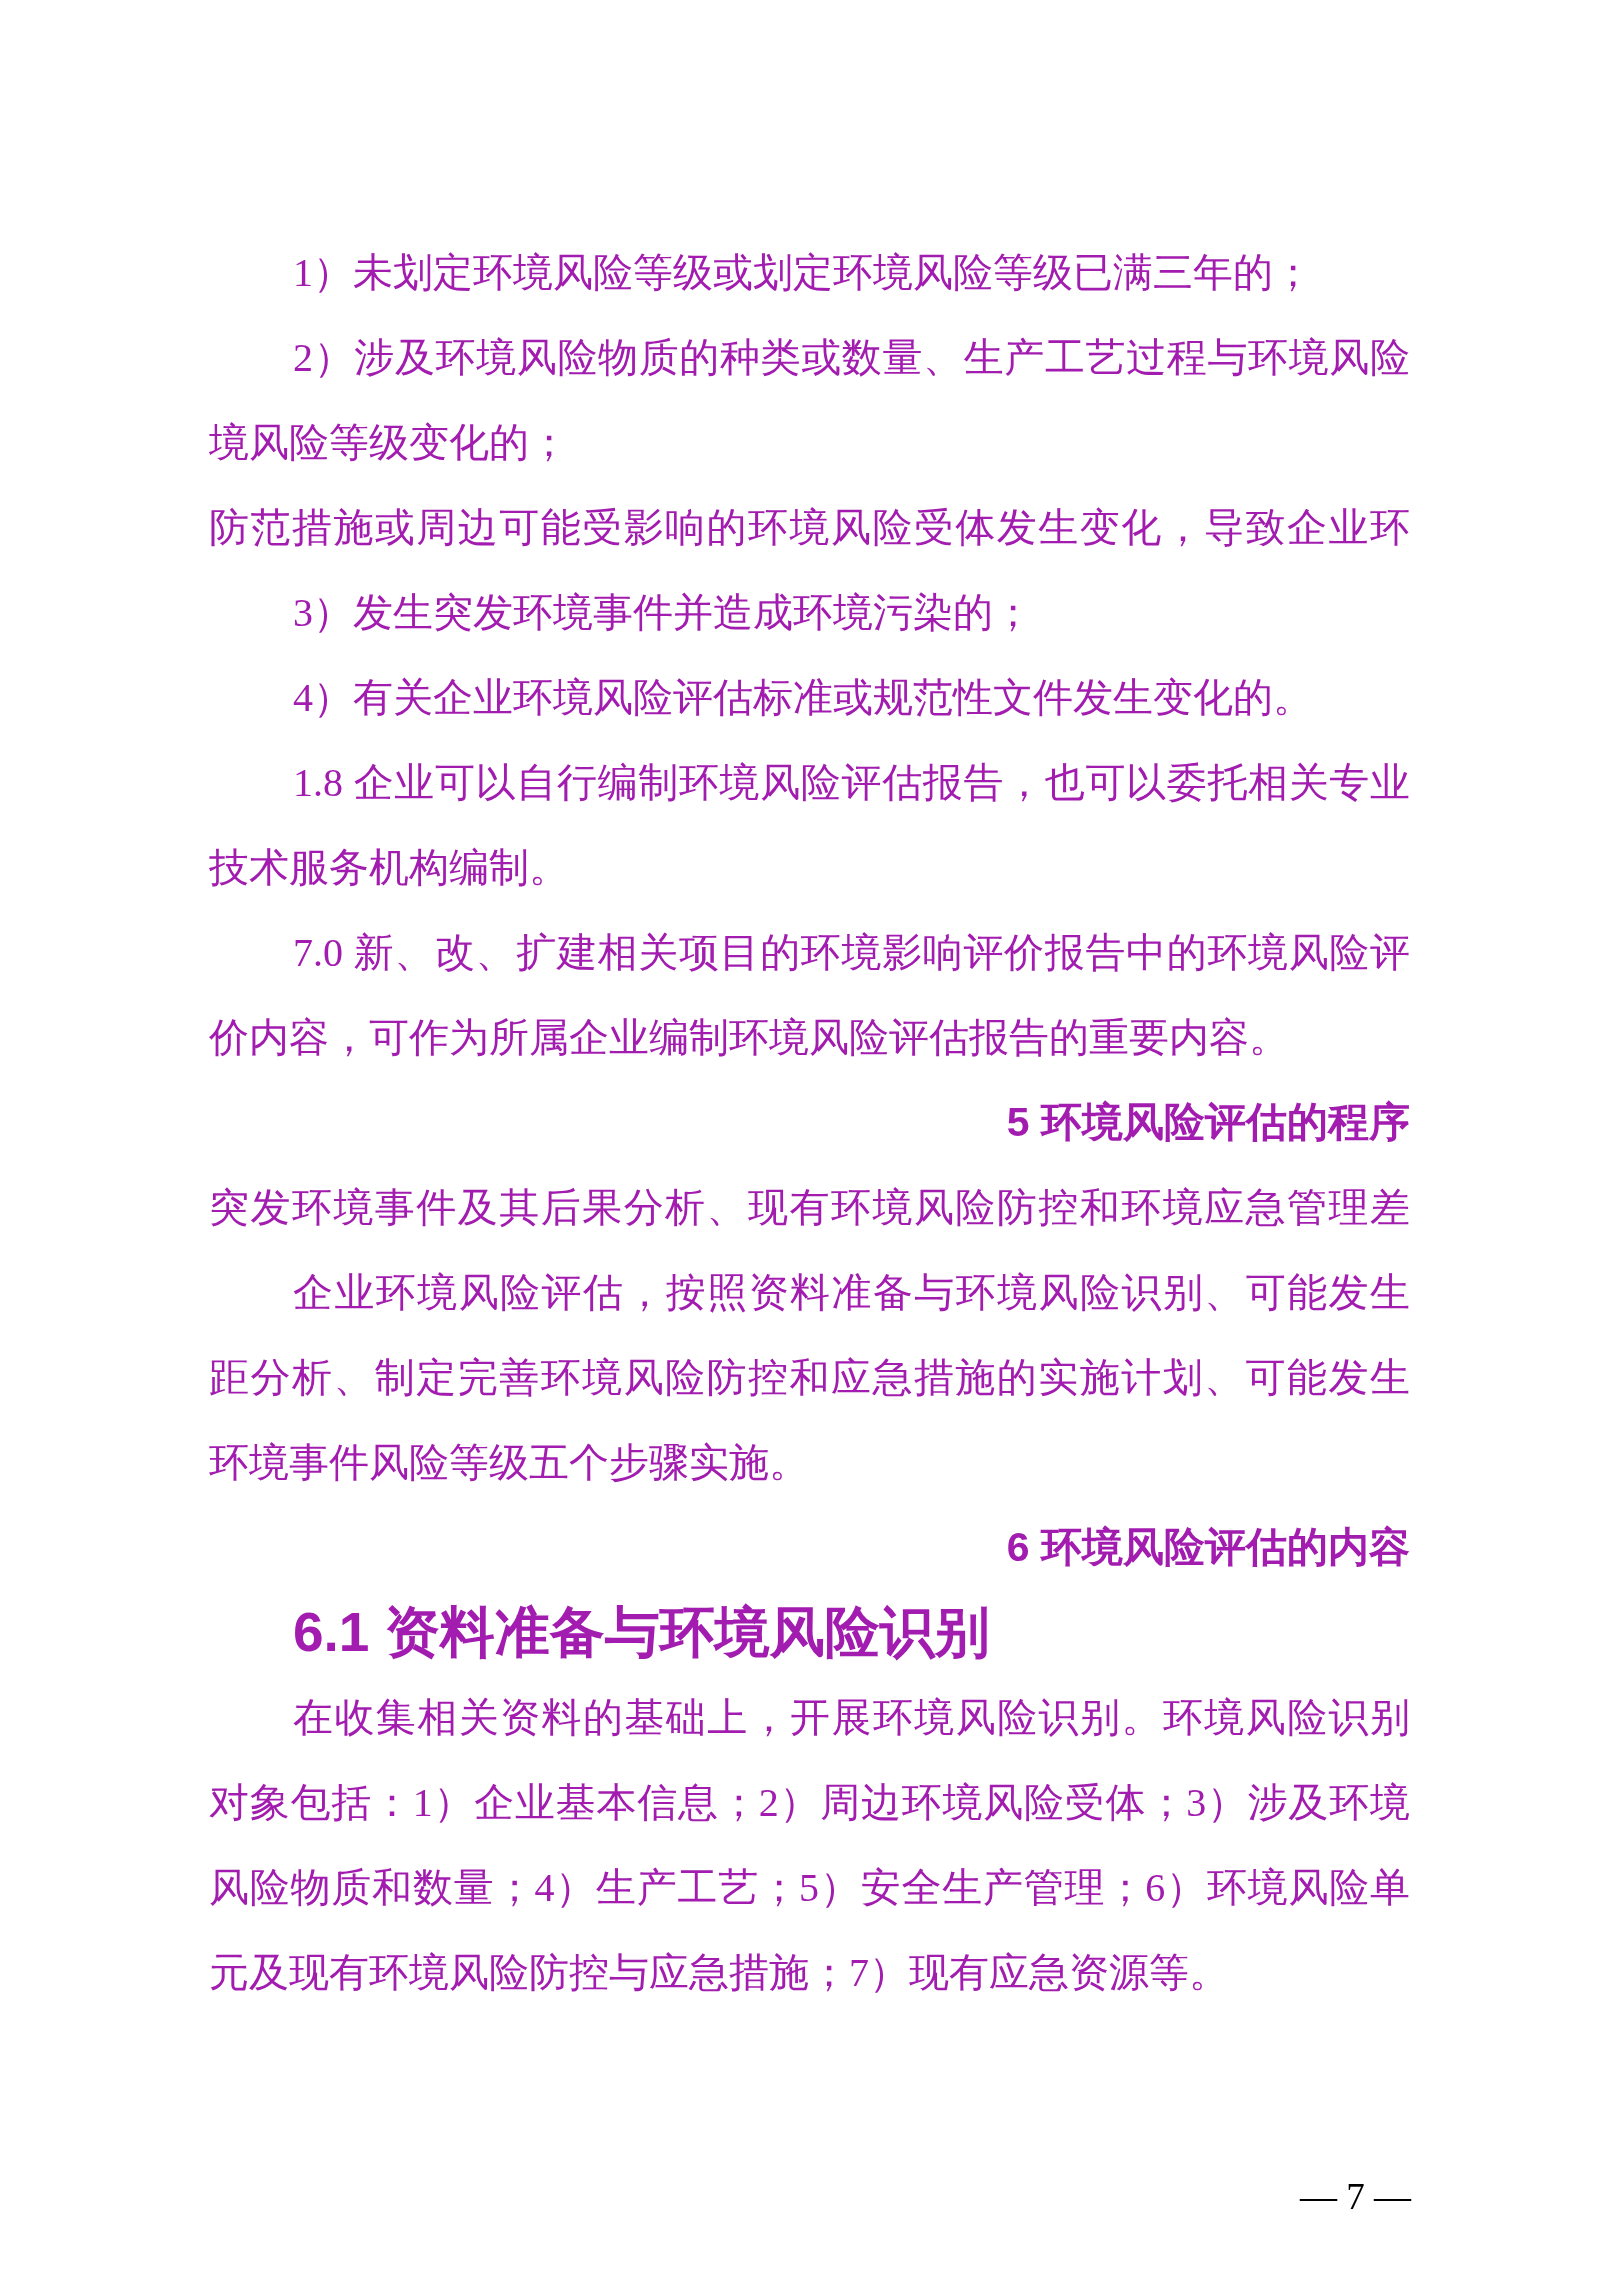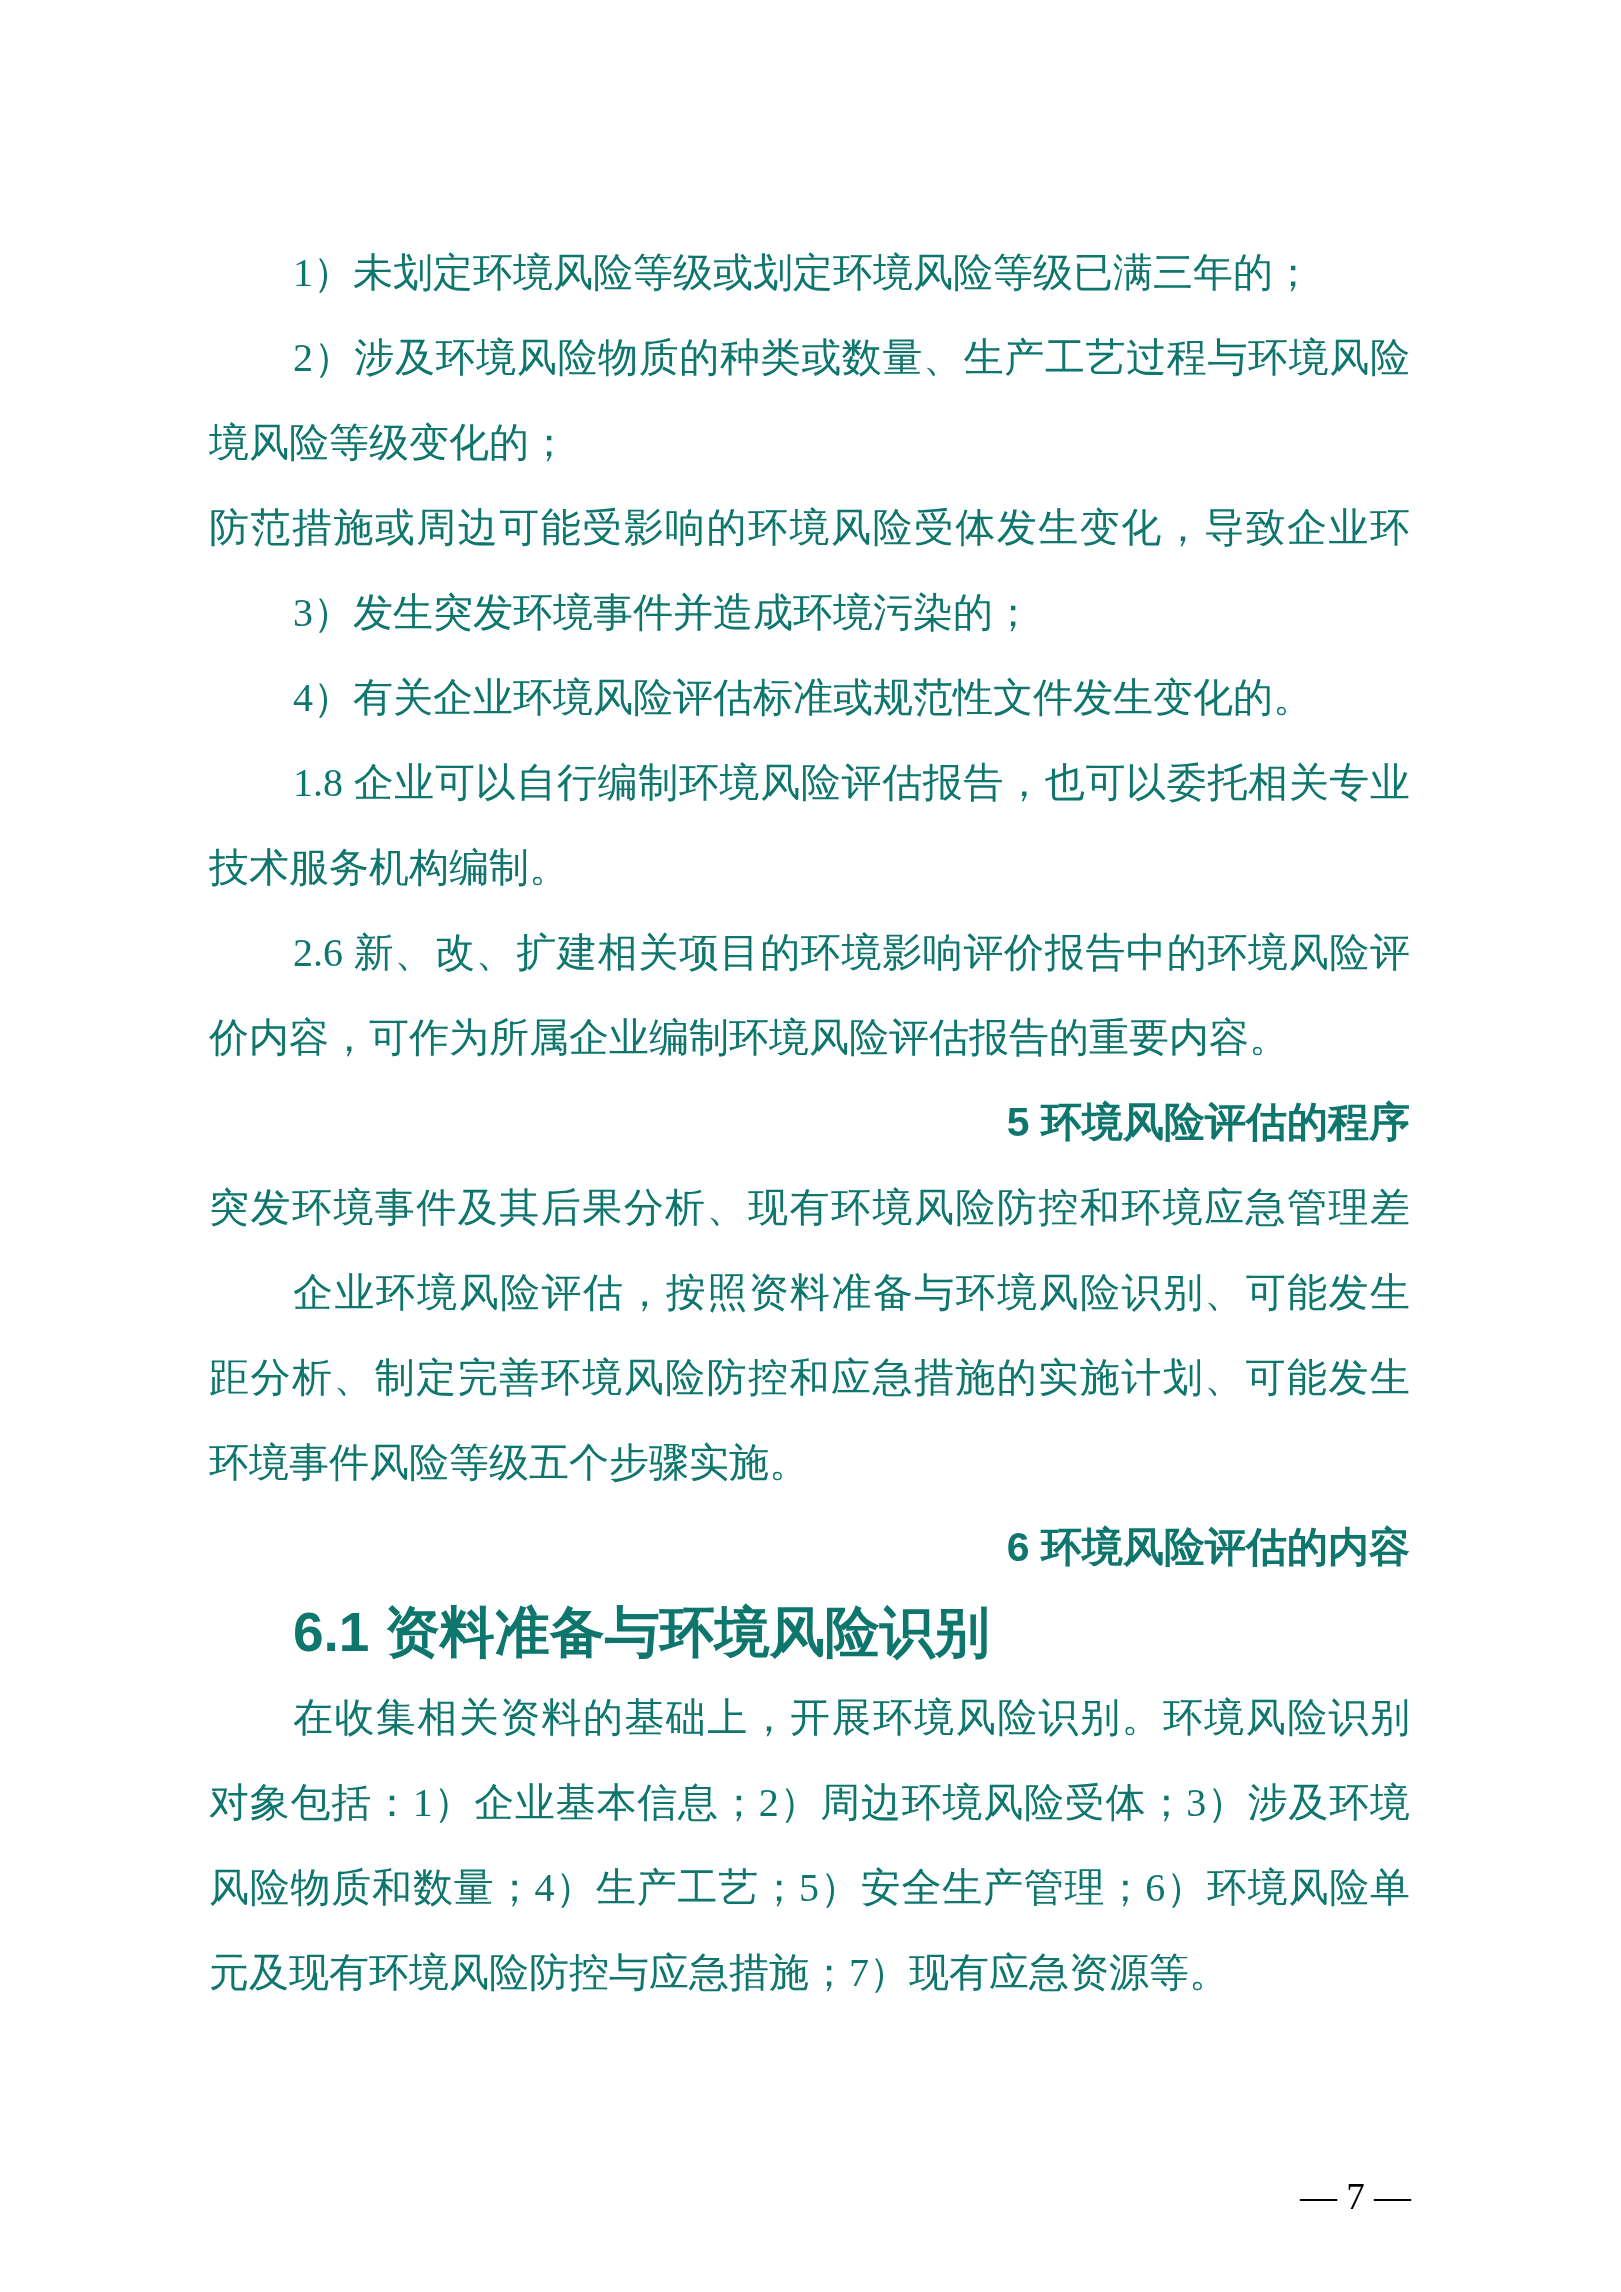--- a/index.html
+++ b/index.html
@@ -19,21 +19,21 @@
   .text-block {
     position: absolute;
     left: 209px;
     top: 230px;
     width: 1201px;
   }
   .line {
     height: 85px;
     line-height: 85px;
     font-size: 40px;
-    color: #0f766e;
+    color: #a21caf;
     white-space: normal;
   }
   .indent { padding-left: 84px; }
   .fill {
     text-align: justify;
     text-align-last: justify;
     text-justify: inter-character;
   }
   .h1 {
     font-family: "Liberation Sans", "DejaVu Sans", sans-serif;
@@ -62,21 +62,21 @@
 <div class="page">
   <main class="text-block">
     <div class="line indent">1）未划定环境风险等级或划定环境风险等级已满三年的；</div>
     <div class="line indent fill">2）涉及环境风险物质的种类或数量、生产工艺过程与环境风险</div>
     <div class="line">境风险等级变化的；</div>
     <div class="line fill">防范措施或周边可能受影响的环境风险受体发生变化，导致企业环</div>
     <div class="line indent">3）发生突发环境事件并造成环境污染的；</div>
     <div class="line indent">4）有关企业环境风险评估标准或规范性文件发生变化的。</div>
     <div class="line indent fill">1.8 企业可以自行编制环境风险评估报告，也可以委托相关专业</div>
     <div class="line">技术服务机构编制。</div>
-    <div class="line indent fill">2.6 新、改、扩建相关项目的环境影响评价报告中的环境风险评</div>
+    <div class="line indent fill">7.0 新、改、扩建相关项目的环境影响评价报告中的环境风险评</div>
     <div class="line">价内容，可作为所属企业编制环境风险评估报告的重要内容。</div>
     <div class="line indent h1">5 环境风险评估的程序</div>
     <div class="line fill">突发环境事件及其后果分析、现有环境风险防控和环境应急管理差</div>
     <div class="line indent fill">企业环境风险评估，按照资料准备与环境风险识别、可能发生</div>
     <div class="line fill">距分析、制定完善环境风险防控和应急措施的实施计划、可能发生</div>
     <div class="line">环境事件风险等级五个步骤实施。</div>
     <div class="line indent h1">6 环境风险评估的内容</div>
     <div class="line indent h2">6.1 资料准备与环境风险识别</div>
     <div class="line indent fill">在收集相关资料的基础上，开展环境风险识别。环境风险识别</div>
     <div class="line fill">对象包括：1）企业基本信息；2）周边环境风险受体；3）涉及环境</div>

